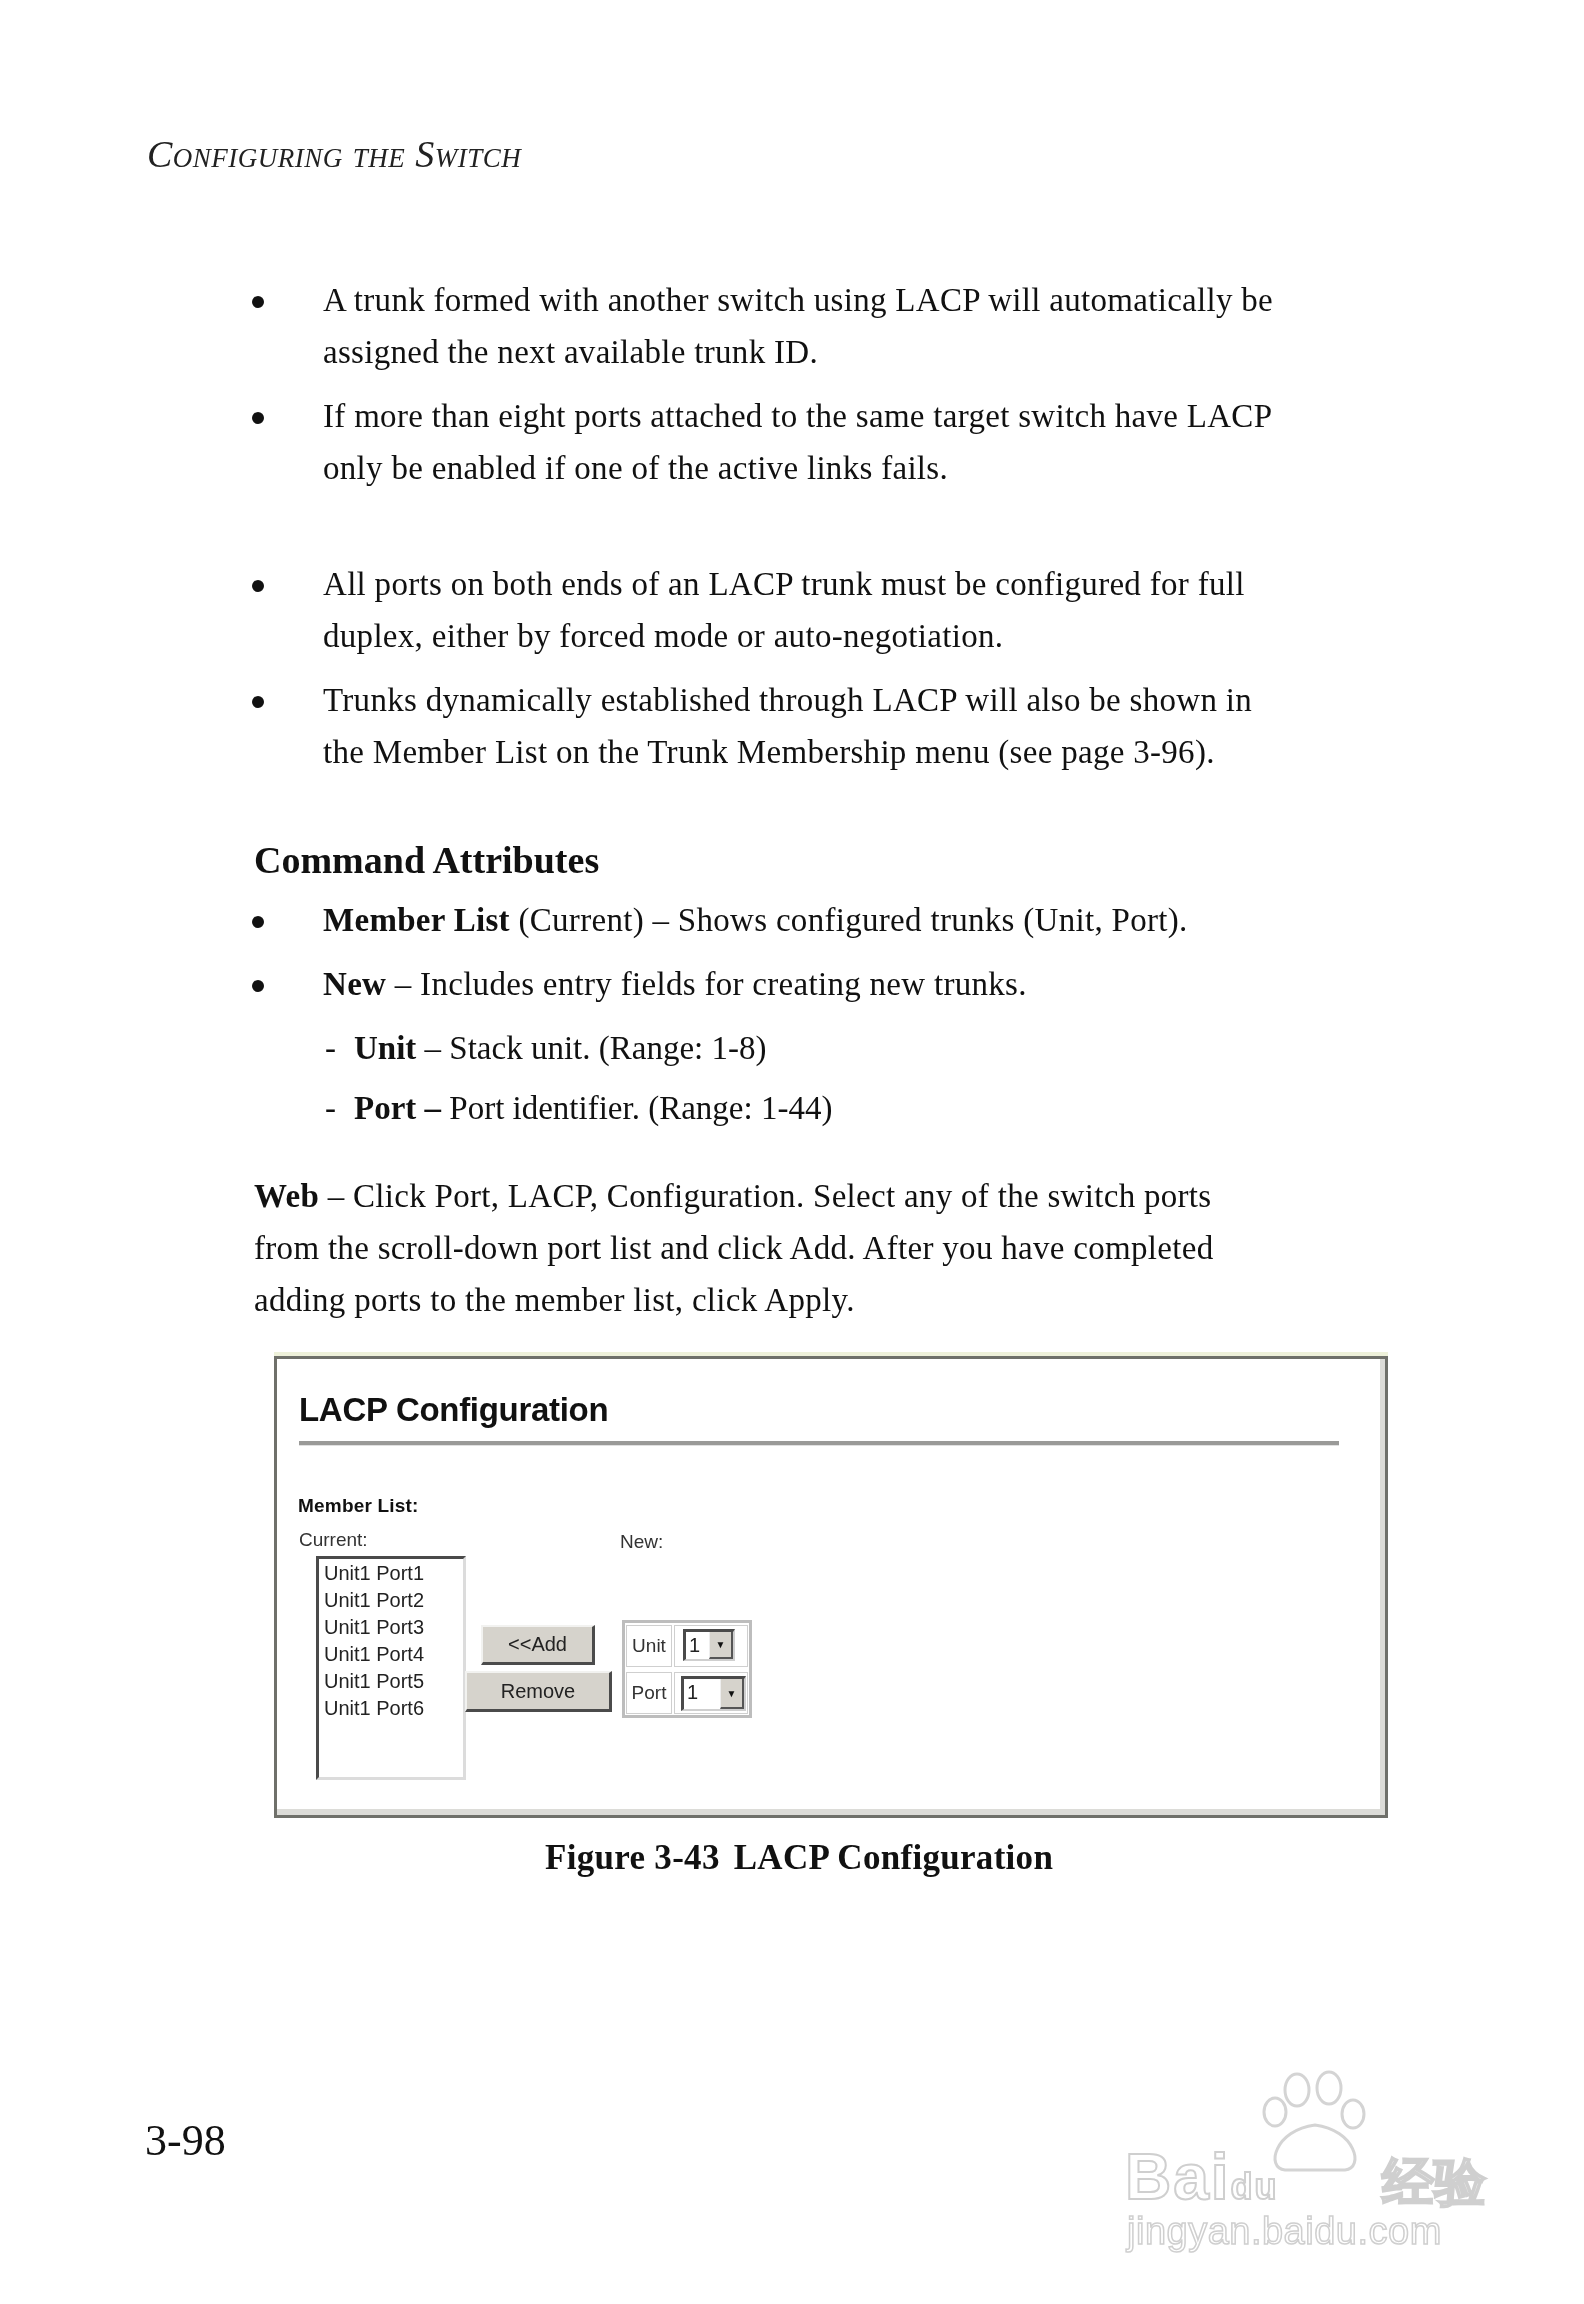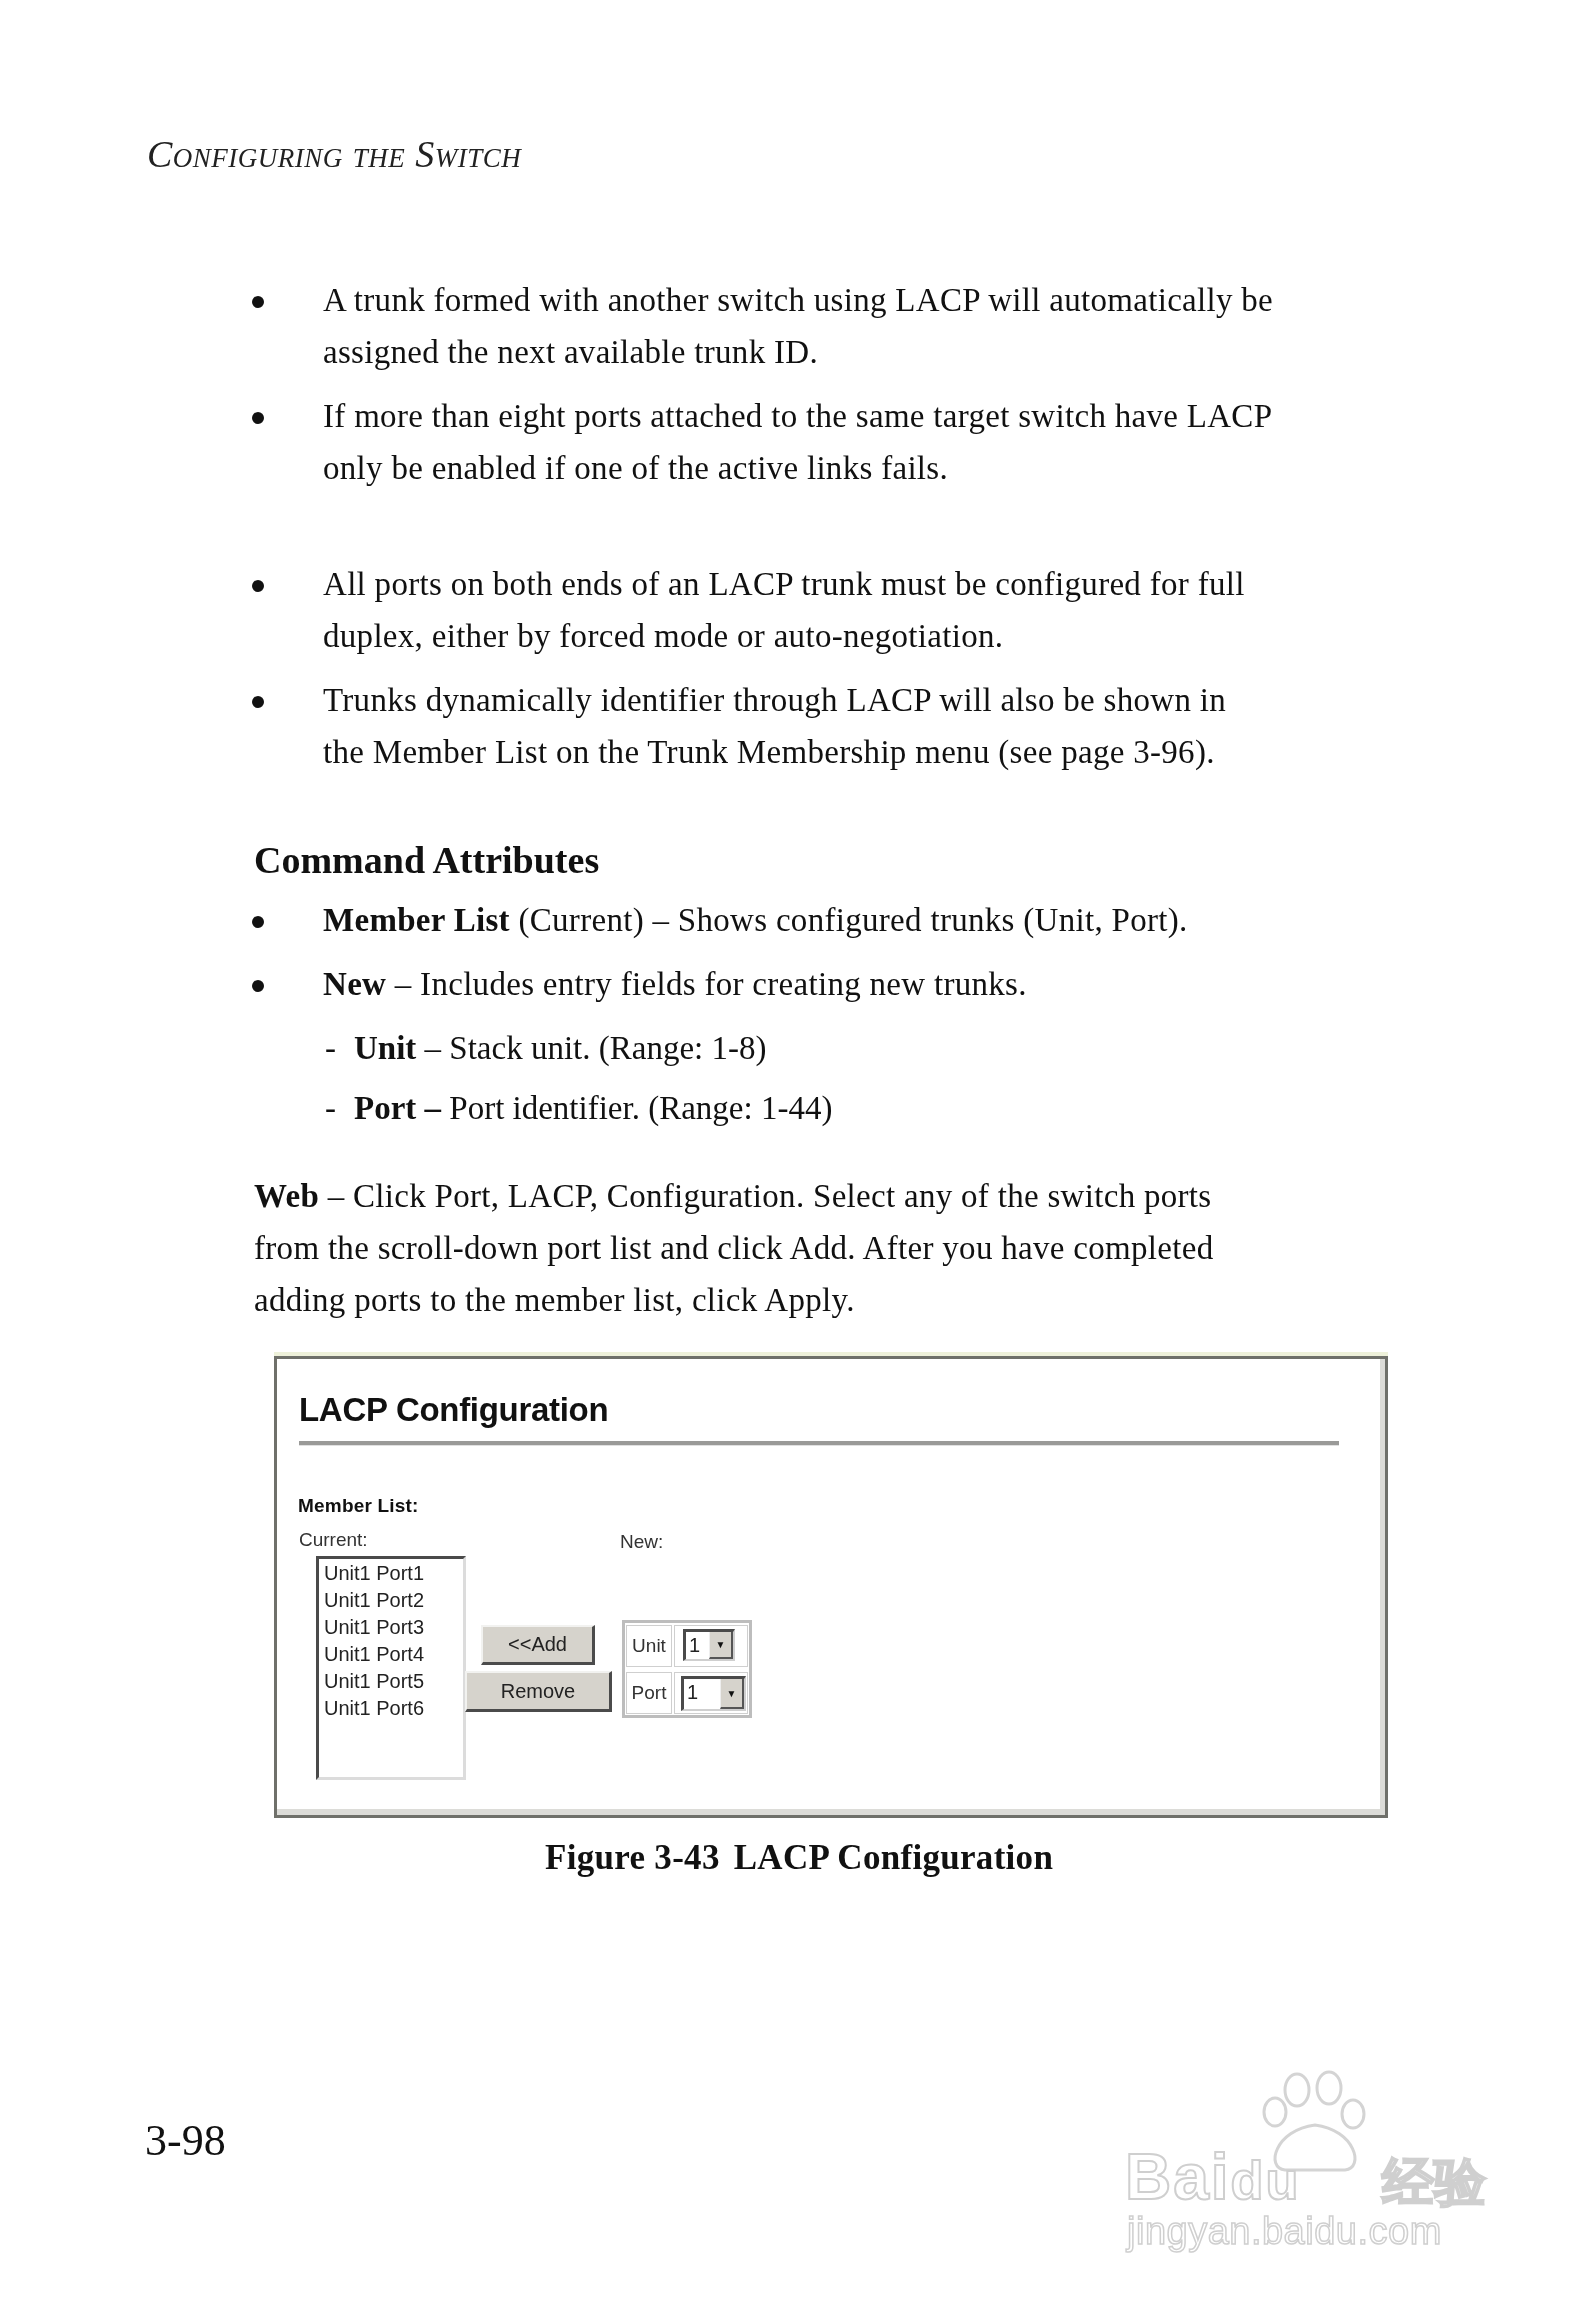--- a/index.html
+++ b/index.html
@@ -113,21 +113,21 @@
 </div>
 
 <span class="bullet-dot" style="top:580px"></span>
 <div class="para" style="top:558px">
   <span class="line">All ports on both ends of an LACP trunk must be configured for full</span>
   <span class="line">duplex, either by forced mode or auto-negotiation.</span>
 </div>
 
 <span class="bullet-dot" style="top:696px"></span>
 <div class="para" style="top:674px">
-  <span class="line">Trunks dynamically identifier through LACP will also be shown in</span>
+  <span class="line">Trunks dynamically established through LACP will also be shown in</span>
   <span class="line">the Member List on the Trunk Membership menu (see page 3-96).</span>
 </div>
 
 <div class="abs heading" style="top:838px">Command Attributes</div>
 
 <span class="bullet-dot" style="top:916px"></span>
 <div class="para" style="top:894px">
   <span class="line"><b>Member List</b><span> (Current) – Shows configured trunks (Unit, Port).</span></span>
 </div>
 
@@ -198,16 +198,16 @@
 <div class="watermark">
   <svg class="wm-paw" viewBox="0 0 140 110">
     <g fill="#ffffff" stroke="#d4d4d4" stroke-width="3">
       <ellipse cx="52" cy="20" rx="12" ry="16"></ellipse>
       <ellipse cx="84" cy="18" rx="12" ry="16"></ellipse>
       <ellipse cx="30" cy="42" rx="11" ry="14"></ellipse>
       <ellipse cx="108" cy="44" rx="11" ry="14"></ellipse>
       <path d="M40 100 C 20 98, 30 60, 70 55 C 110 60, 120 98, 100 100 Z"></path>
     </g>
   </svg>
-  <span class="wm-baidu"><span>Bai</span><span style="font-size:54px">du</span></span>
+  <span class="wm-baidu"><span>Bai</span><span style="font-size:36px">du</span></span>
   <span class="wm-cn">经验</span>
   <span class="wm-url">jingyan.baidu.com</span>
 </div>
 
 </body></html>

